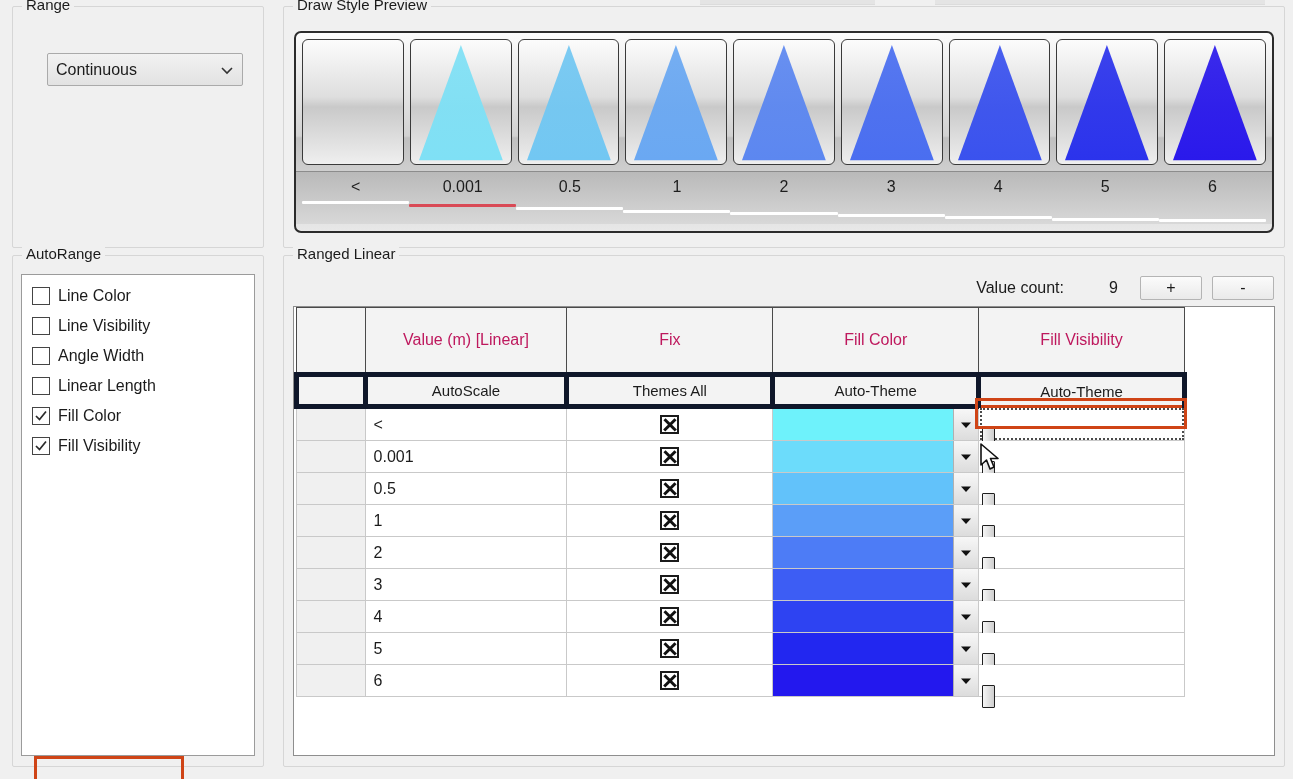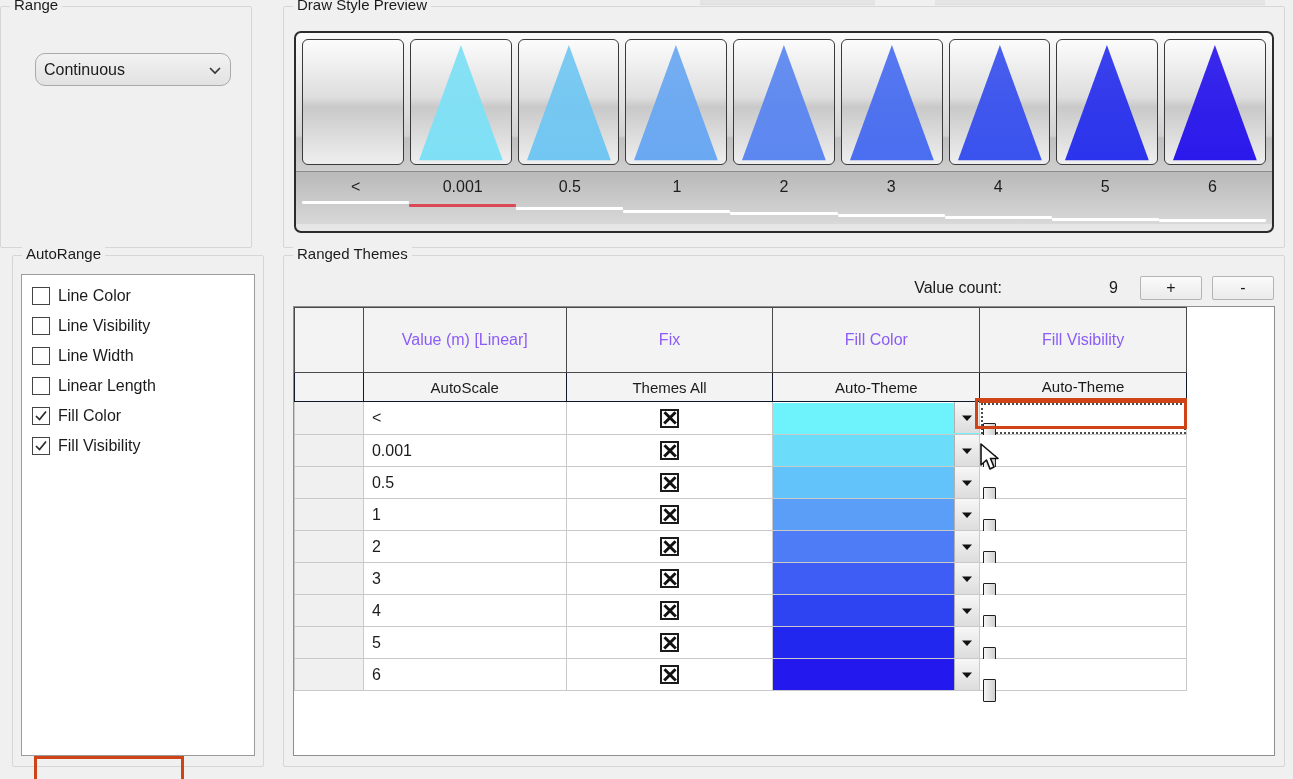--- a/index.html
+++ b/index.html
@@ -17,36 +17,36 @@
   .group > .legend{
     position:absolute;top:-11px;left:9px;background:#f0f0f0;padding:0 4px;
     font-size:15px;color:#1b1b1b;white-space:nowrap;
   }
   
   .cutstrip{position:absolute;top:0;height:4px;background:#e4e4e4;border-bottom:1px solid #dcdcdc;}
   
   .combo{
     position:absolute;left:34px;top:46px;width:196px;height:33px;
     background:linear-gradient(#f2f2f2,#e2e2e2);
-    border:1px solid #aaaaaa;border-radius:10px;
+    border:1px solid #aaaaaa;border-radius:2px;
     display:flex;align-items:center;box-sizing:border-box;
   }
   .combo .txt{flex:1;padding-left:8px;font-size:16px;color:#1b1b1b;}
   .combo .chev{width:30px;display:flex;align-items:center;justify-content:center;}
   
   .cbrow{display:flex;align-items:center;gap:8px;height:27px;}
   .cbox{
     width:18px;height:18px;min-width:18px;background:#ffffff;
     border:1.5px solid #444;box-sizing:border-box;
     display:flex;align-items:center;justify-content:center;
   }
   .cbox svg{display:block;}
   .cblabel{font-size:16px;color:#1b1b1b;white-space:nowrap;}
   
-  #range-group{left:0;top:6px;width:250px;height:240px;}
+  #range-group{left:12px;top:6px;width:250px;height:240px;}
   #range-checks{position:absolute;left:34px;top:98px;}
   
   #properties-group{left:12px;top:255px;width:250px;height:510px;}
   #prop-list{
     position:absolute;left:8px;top:18px;right:8px;bottom:10px;
     background:#ffffff;border:1px solid #9b9b9b;box-sizing:border-box;
     padding:6px 0 0 10px;
   }
   #prop-list .cbrow{height:30px;}
   .prop-highlight{
@@ -76,21 +76,21 @@
   .scale-labels{position:absolute;left:6px;right:6px;top:0;height:30px;display:flex;}
   .scale-labels span{flex:1;text-align:center;font-size:16px;color:#1d1d1d;line-height:30px;}
   .scale-ticks{position:absolute;left:6px;right:6px;top:26px;height:24px;display:flex;align-items:flex-end;}
   .scale-ticks i{flex:1;display:block;height:3px;border-radius:1px;}
   
   #themes-group{left:283px;top:255px;width:1000px;height:510px;}
   .valcount{
     position:absolute;right:10px;top:20px;display:flex;align-items:center;gap:0px;
     font-size:16px;color:#1b1b1b;
   }
-  .valcount .lbl{margin-right:86px;}
+  .valcount .lbl{margin-right:24px;}
   .valcount .num{width:30px;text-align:right;margin-right:12px;}
   .pmbtn{
     width:62px;height:24px;margin-left:10px;
     background:linear-gradient(#fbfbfb,#eaeaea);
     border:1px solid #b4b4b4;border-radius:2px;
     font-size:16px;line-height:22px;text-align:center;color:#1b1b1b;
     box-sizing:border-box;cursor:default;
   }
   
   .tbl-wrap{
@@ -99,26 +99,26 @@
   }
   table.grid{border-collapse:collapse;table-layout:fixed;width:893px;}
   table.grid td,table.grid th{border:1px solid #c9c9c9;padding:0;font-weight:normal;}
   .col-idx{width:68px;}
   .col-val{width:200px;}
   .col-fix{width:204px;}
   .col-color{width:204px;}
   .col-vis{width:204px;}
   tr.hdr th{
     height:64px;background:#f3f3f3;border:1px solid #4a4a4a;
-    font-size:16px;color:#8b5cf6;text-align:center;vertical-align:middle;
+    font-size:16px;color:#be185d;text-align:center;vertical-align:middle;
   }
   tr.hdr th.col-idx{border-right:1px solid #4a4a4a;}
   tr.sub td{
     height:27px;background:#f3f3f3;font-size:15px;color:#1b1b1b;
-    text-align:center;vertical-align:middle;border:1px solid #0f172a;
+    text-align:center;vertical-align:middle;border:5px solid #0f172a;
   }
   tr.sub td.hl{border-bottom:3px solid #cf4416;}
   tr.drow td{height:31px;vertical-align:middle;background:#ffffff;}
   tr.drow td.idx{background:#f0f0f0;}
   tr.drow td.val{padding-left:8px;font-size:16px;color:#1b1b1b;}
   tr.drow td.fix{text-align:center;}
   .xbox{
     display:inline-block;width:19px;height:19px;background:#ffffff;
     border:2px solid #1b1b1b;box-sizing:border-box;position:relative;vertical-align:middle;
   }
@@ -180,21 +180,21 @@
       <div class="cbrow">
         <span class="cbox"></span>
         <span class="cblabel">Line Color</span>
       </div>
       <div class="cbrow">
         <span class="cbox"></span>
         <span class="cblabel">Line Visibility</span>
       </div>
       <div class="cbrow">
         <span class="cbox"></span>
-        <span class="cblabel">Line Width</span>
+        <span class="cblabel">Angle Width</span>
       </div>
       <div class="cbrow">
         <span class="cbox"></span>
         <span class="cblabel">Linear Length</span>
       </div>
       <div class="cbrow">
         <span class="cbox">
           <svg width="14" height="14" viewBox="0 0 14 14">
             <path d="M2 7 L5.5 10.5 L12 2.5" fill="none" stroke="#2b2b2b" stroke-width="1.7"></path>
           </svg>
@@ -328,21 +328,21 @@
           <i style="background: rgb(255, 255, 255); margin-bottom: 5px;"></i>
           <i style="background: rgb(255, 255, 255); margin-bottom: 3px;"></i>
           <i style="background: rgb(255, 255, 255); margin-bottom: 1px;"></i>
           <i style="background: rgb(255, 255, 255); margin-bottom: 0px;"></i>
         </div>
     </div>
   </div>
 </div>
 
 <div class="group" id="themes-group">
-  <div class="legend">Ranged Themes</div>
+  <div class="legend">Ranged Linear</div>
 
   <div class="valcount">
     <span class="lbl">Value count:</span>
     <span class="num">9</span>
     <span class="pmbtn">+</span>
     <span class="pmbtn">-</span>
   </div>
 
   <div class="tbl-wrap">
     <table class="grid">

